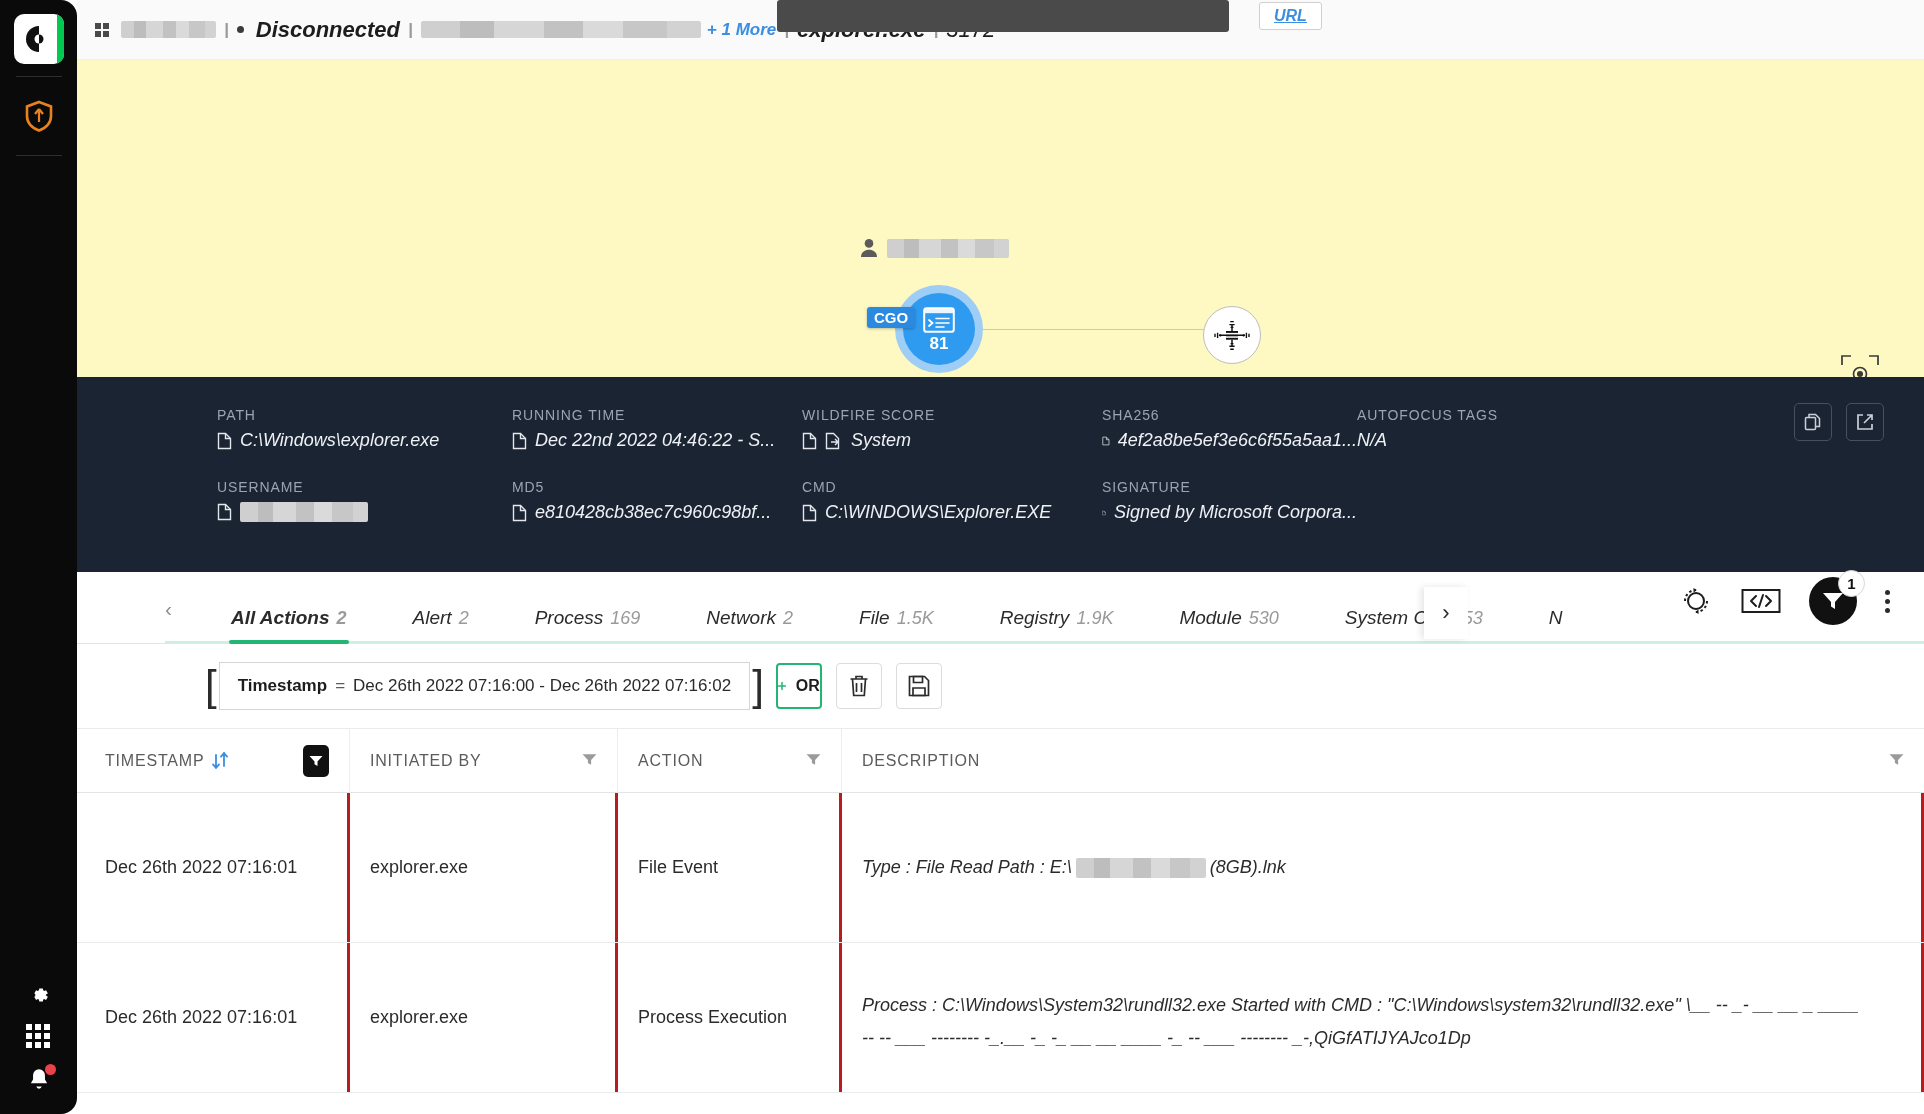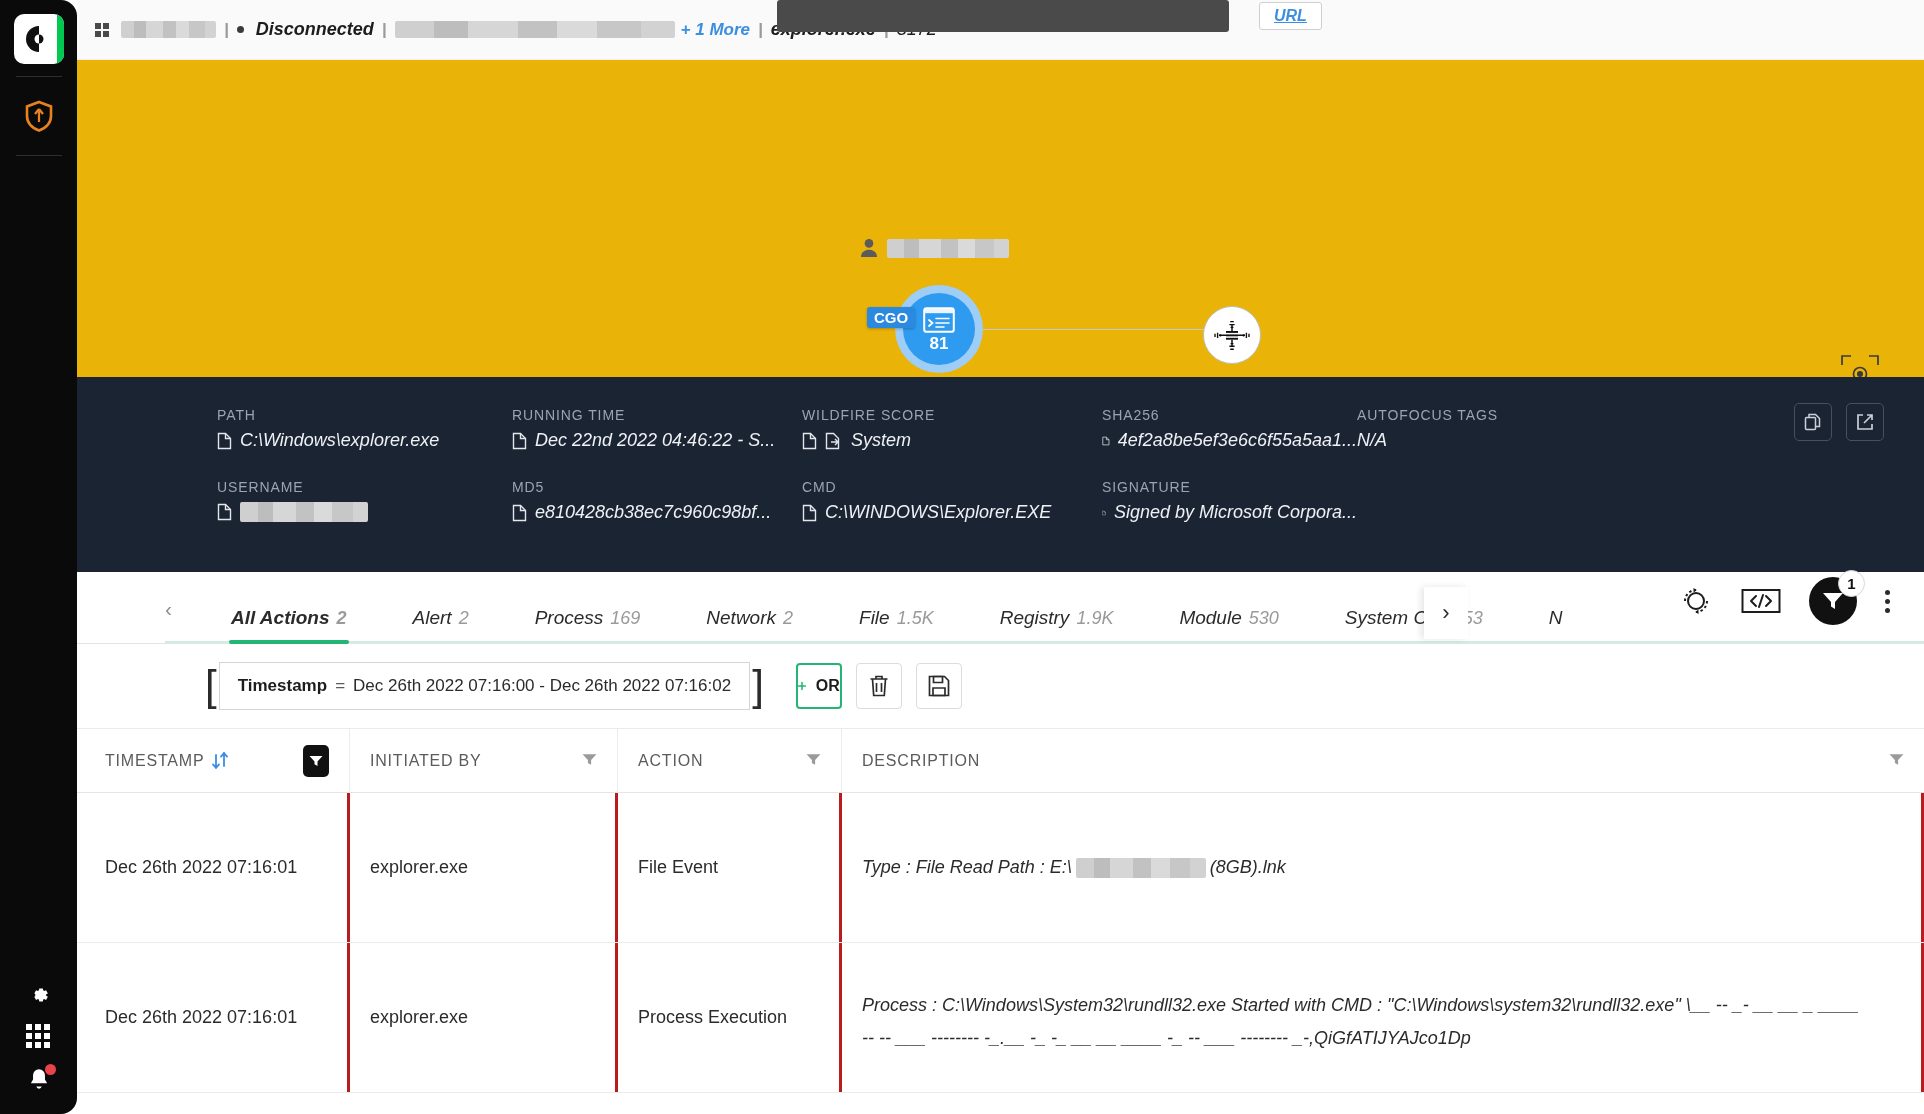--- a/index.html
+++ b/index.html
@@ -43,37 +43,37 @@
   
   .hdr {
     height: 60px; flex: 0 0 60px; background: #fafafa;
     display: flex; align-items: center; padding: 0 18px; gap: 6px;
     position: relative; border-bottom: 1px solid #f0f0f0;
   }
   .hdr-winicon { display: grid; grid-template-columns: 6px 6px; grid-template-rows: 6px 6px; gap: 2px; margin-right: 6px; }
   .hdr-winicon i { background: #4a4a4a; }
   .redact { background: #c9c9c9; display: inline-block; vertical-align: middle; border-radius: 2px;
             background-image: linear-gradient(90deg,#cfcfcf 0 14%, #bdbdbd 14% 26%, #d6d6d6 26% 44%, #c2c2c2 44% 58%, #dadada 58% 72%, #c7c7c7 72% 88%, #d2d2d2 88% 100%); }
-  .hdr-txt { font-size: 18px; color: #1d1d1d; font-style: italic; font-weight: 700; }
+  .hdr-txt { font-size: 22px; color: #1d1d1d; font-style: italic; font-weight: 700; }
   .hdr-sep { color: #9a9a9a; font-size: 17px; font-style: italic; font-weight: 700; padding: 0 2px; }
   .hdr-dot { width: 7px; height: 7px; background: #3b3b3b; border-radius: 50%; display: inline-block; margin-right: 6px; }
   .hdr-more { color: #3b8ee0; font-size: 17px; font-style: italic; font-weight: 700; cursor: pointer; }
   .hdr-tooltip {
     position: absolute; left: 700px; top: 0px; width: 452px; height: 32px;
     background: #4a4a4a; border-radius: 3px;
   }
   .url-btn {
     position: absolute; left: 1182px; top: 2px;
     border: 1px solid #cfcfcf; background: #fff; border-radius: 3px;
     padding: 4px 14px; font-size: 16px; color: #3b8ee0; font-weight: 700;
     text-decoration: underline; font-style: italic; cursor: pointer;
   }
 
   
-  .graph { flex: 0 0 317px; background: #eab308; position: relative; }
+  .graph { flex: 0 0 317px; background: #fef9c3; position: relative; }
   .user-chip { position: absolute; left: 783px; top: 178px; display: flex; align-items: center; gap: 9px; }
   .user-ic { width: 18px; height: 20px; position: relative; }
   .node-line { position: absolute; left: 900px; top: 269px; width: 230px; height: 1px; background: #c8c8c8; }
   .node-main { position: absolute; left: 818px; top: 225px; width: 88px; height: 88px; }
   .node-halo { position: absolute; inset: 0; border-radius: 50%; background: #9ecdf5; }
   .node-core {
     position: absolute; left: 8px; top: 8px; width: 72px; height: 72px; border-radius: 50%;
     background: #2e9bf0; display: flex; flex-direction: column; align-items: center; justify-content: center; gap: 2px;
   }
   .node-count { color: #fff; font-size: 17px; font-weight: 700; line-height: 1; text-align: right; }
@@ -131,21 +131,21 @@
     border: 1px solid #d5d5d5; height: 48px; display: flex; align-items: center; gap: 8px;
     padding: 0 18px; background: #fff; margin: 0 2px;
   }
   .qkey { font-size: 17px; font-weight: 700; color: #1d1d1d; }
   .qop { font-size: 17px; color: #5b5b5b; }
   .qval { font-size: 17px; color: #2b2b2b; }
   .qbtn {
     width: 46px; height: 46px; border: 1px solid #dcdcdc; background: #fff; border-radius: 4px;
     display: flex; align-items: center; justify-content: center; cursor: pointer; margin-left: 14px;
   }
-  .qbtn.or { border: 2px solid #22b573; margin-left: 32px; font-weight: 700; color: #1d1d1d; font-size: 16px; gap: 10px; }
+  .qbtn.or { border: 2px solid #22b573; margin-left: 12px; font-weight: 700; color: #1d1d1d; font-size: 16px; gap: 10px; }
 
   
   .tbl { flex: 1; display: flex; flex-direction: column; overflow: hidden; border-top: 1px solid #ebebeb; }
   .thead { display: flex; height: 64px; align-items: center; background: #fff; border-bottom: 1px solid #e4e4e4; }
   .th { display: flex; align-items: center; justify-content: space-between; height: 64px; padding: 0 20px 0 20px; border-right: 1px solid #ededed; }
   .th-lbl { font-size: 16px; letter-spacing: .8px; color: #5b5b5b; text-transform: uppercase; display: flex; align-items: center; gap: 8px; }
   .c-ts { width: 273px; padding-left: 28px; }
   .c-ib { width: 268px; }
   .c-ac { width: 224px; }
   .c-de { flex: 1; border-right: none; }

